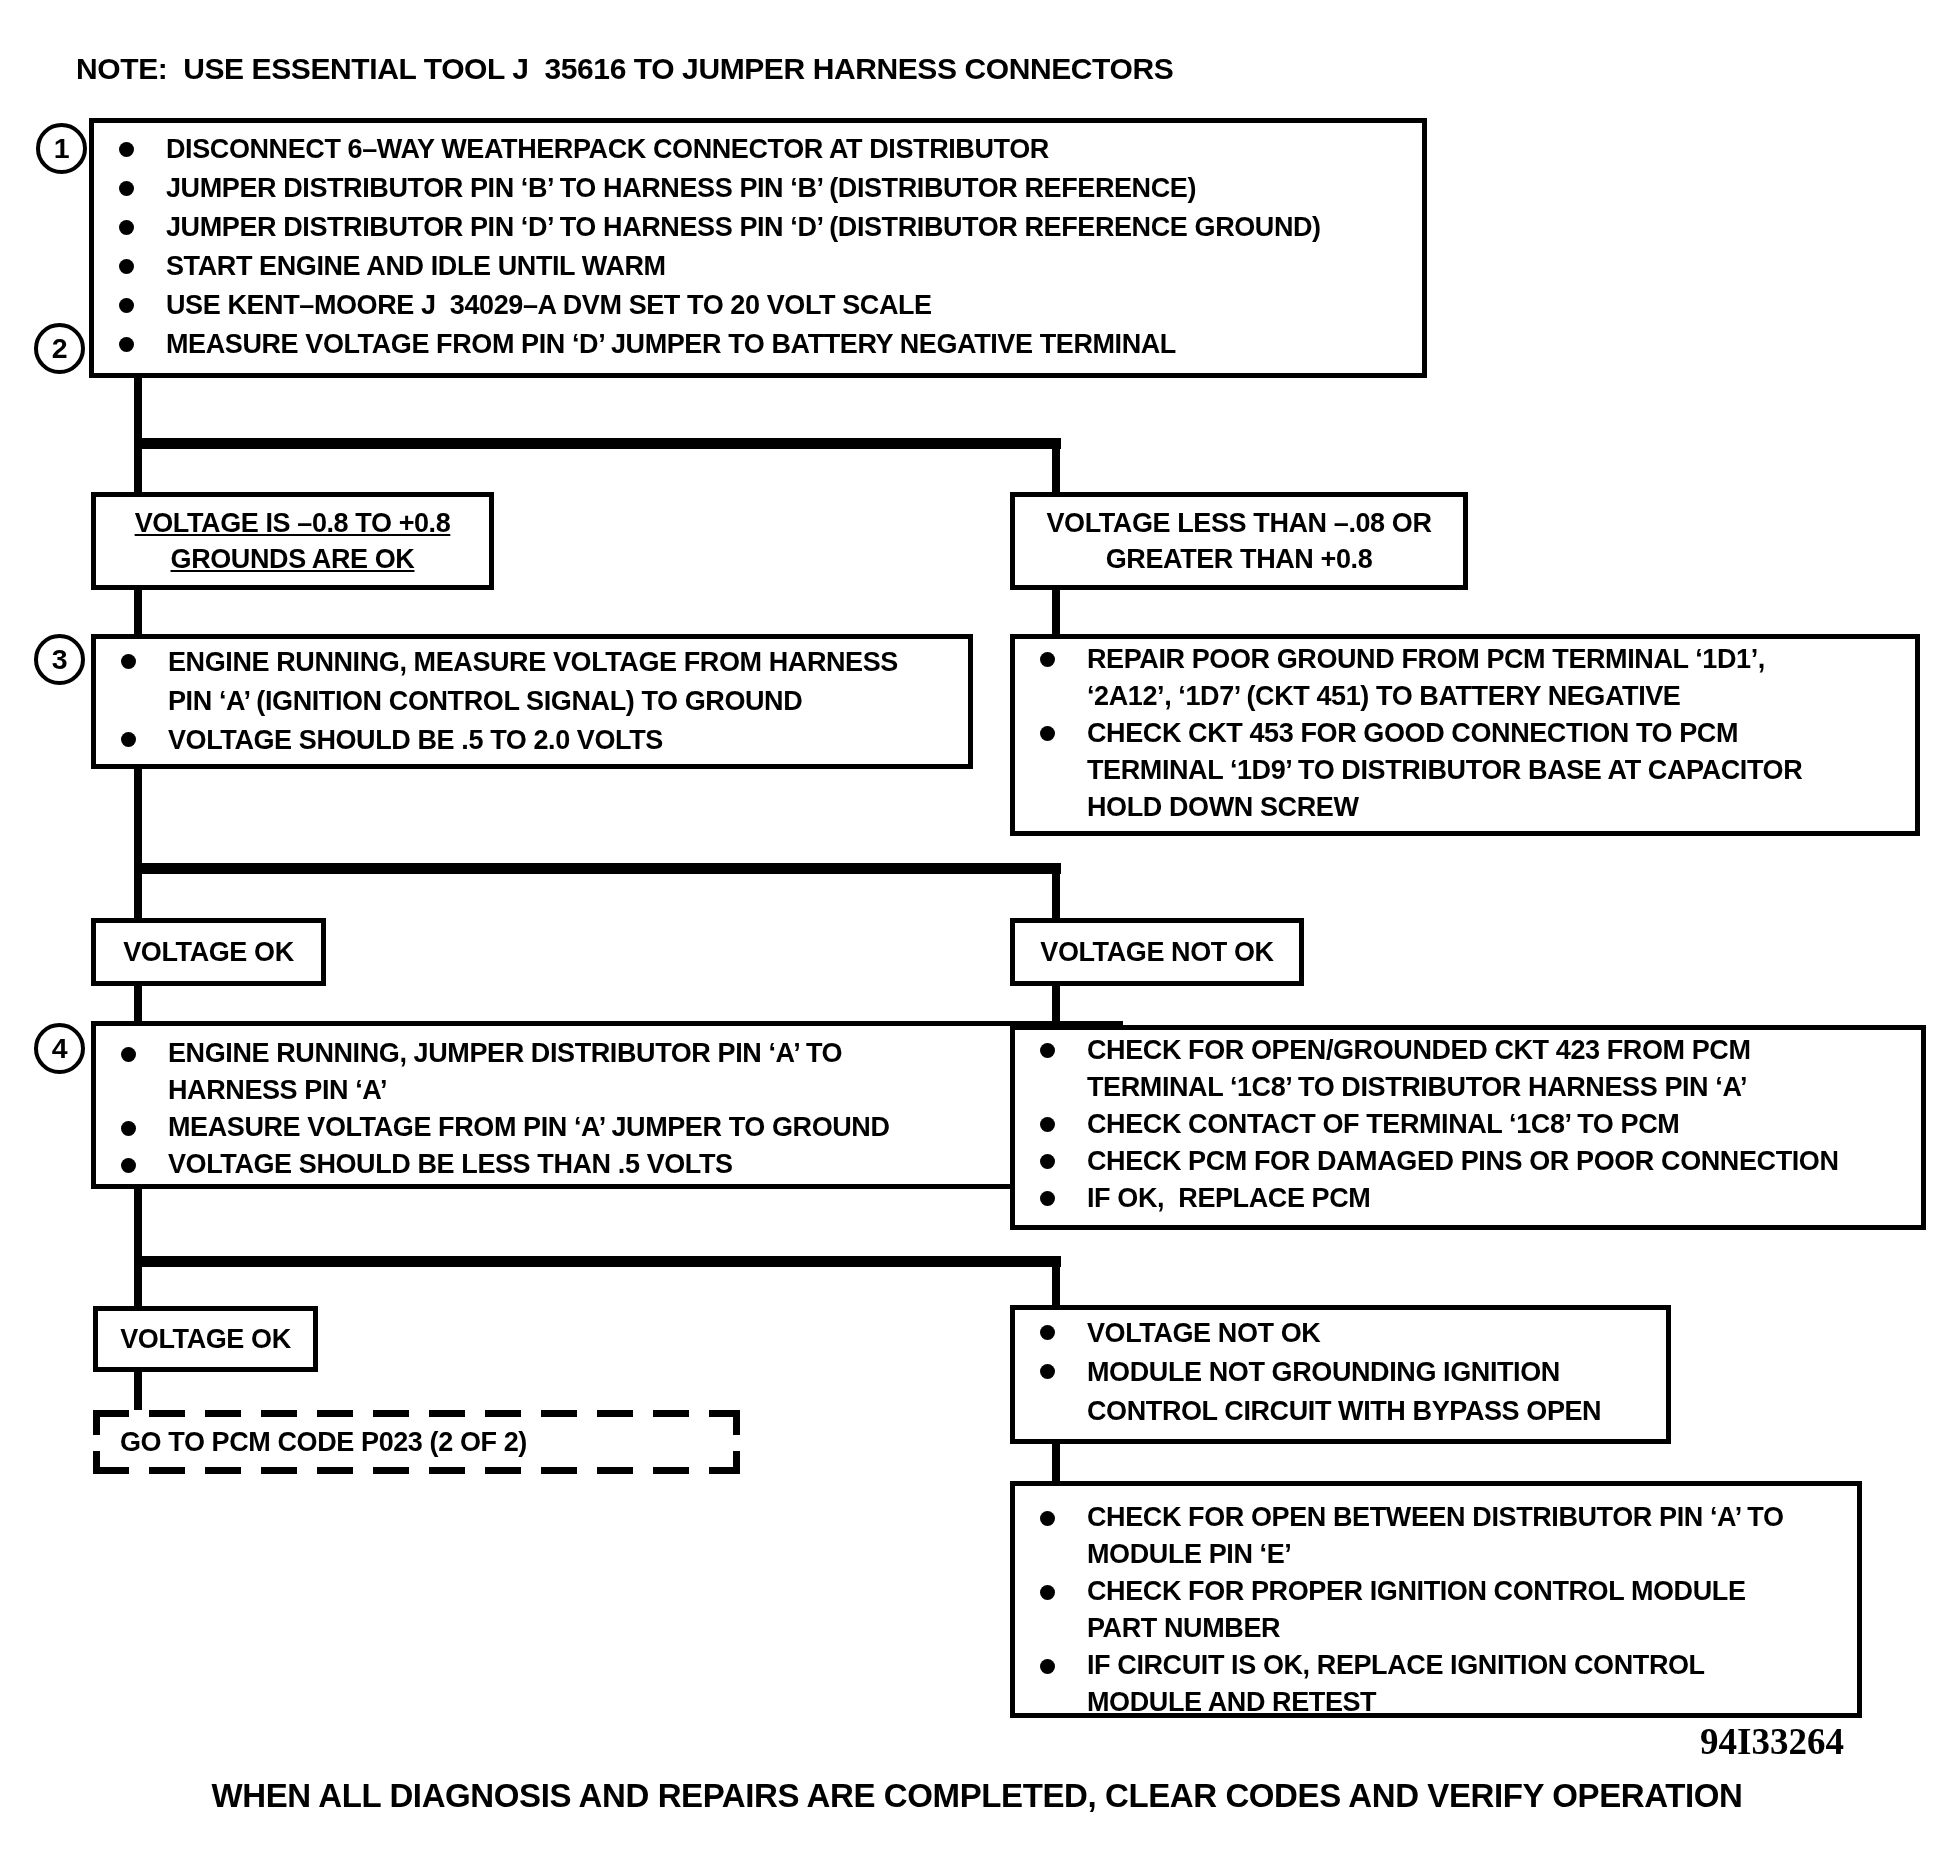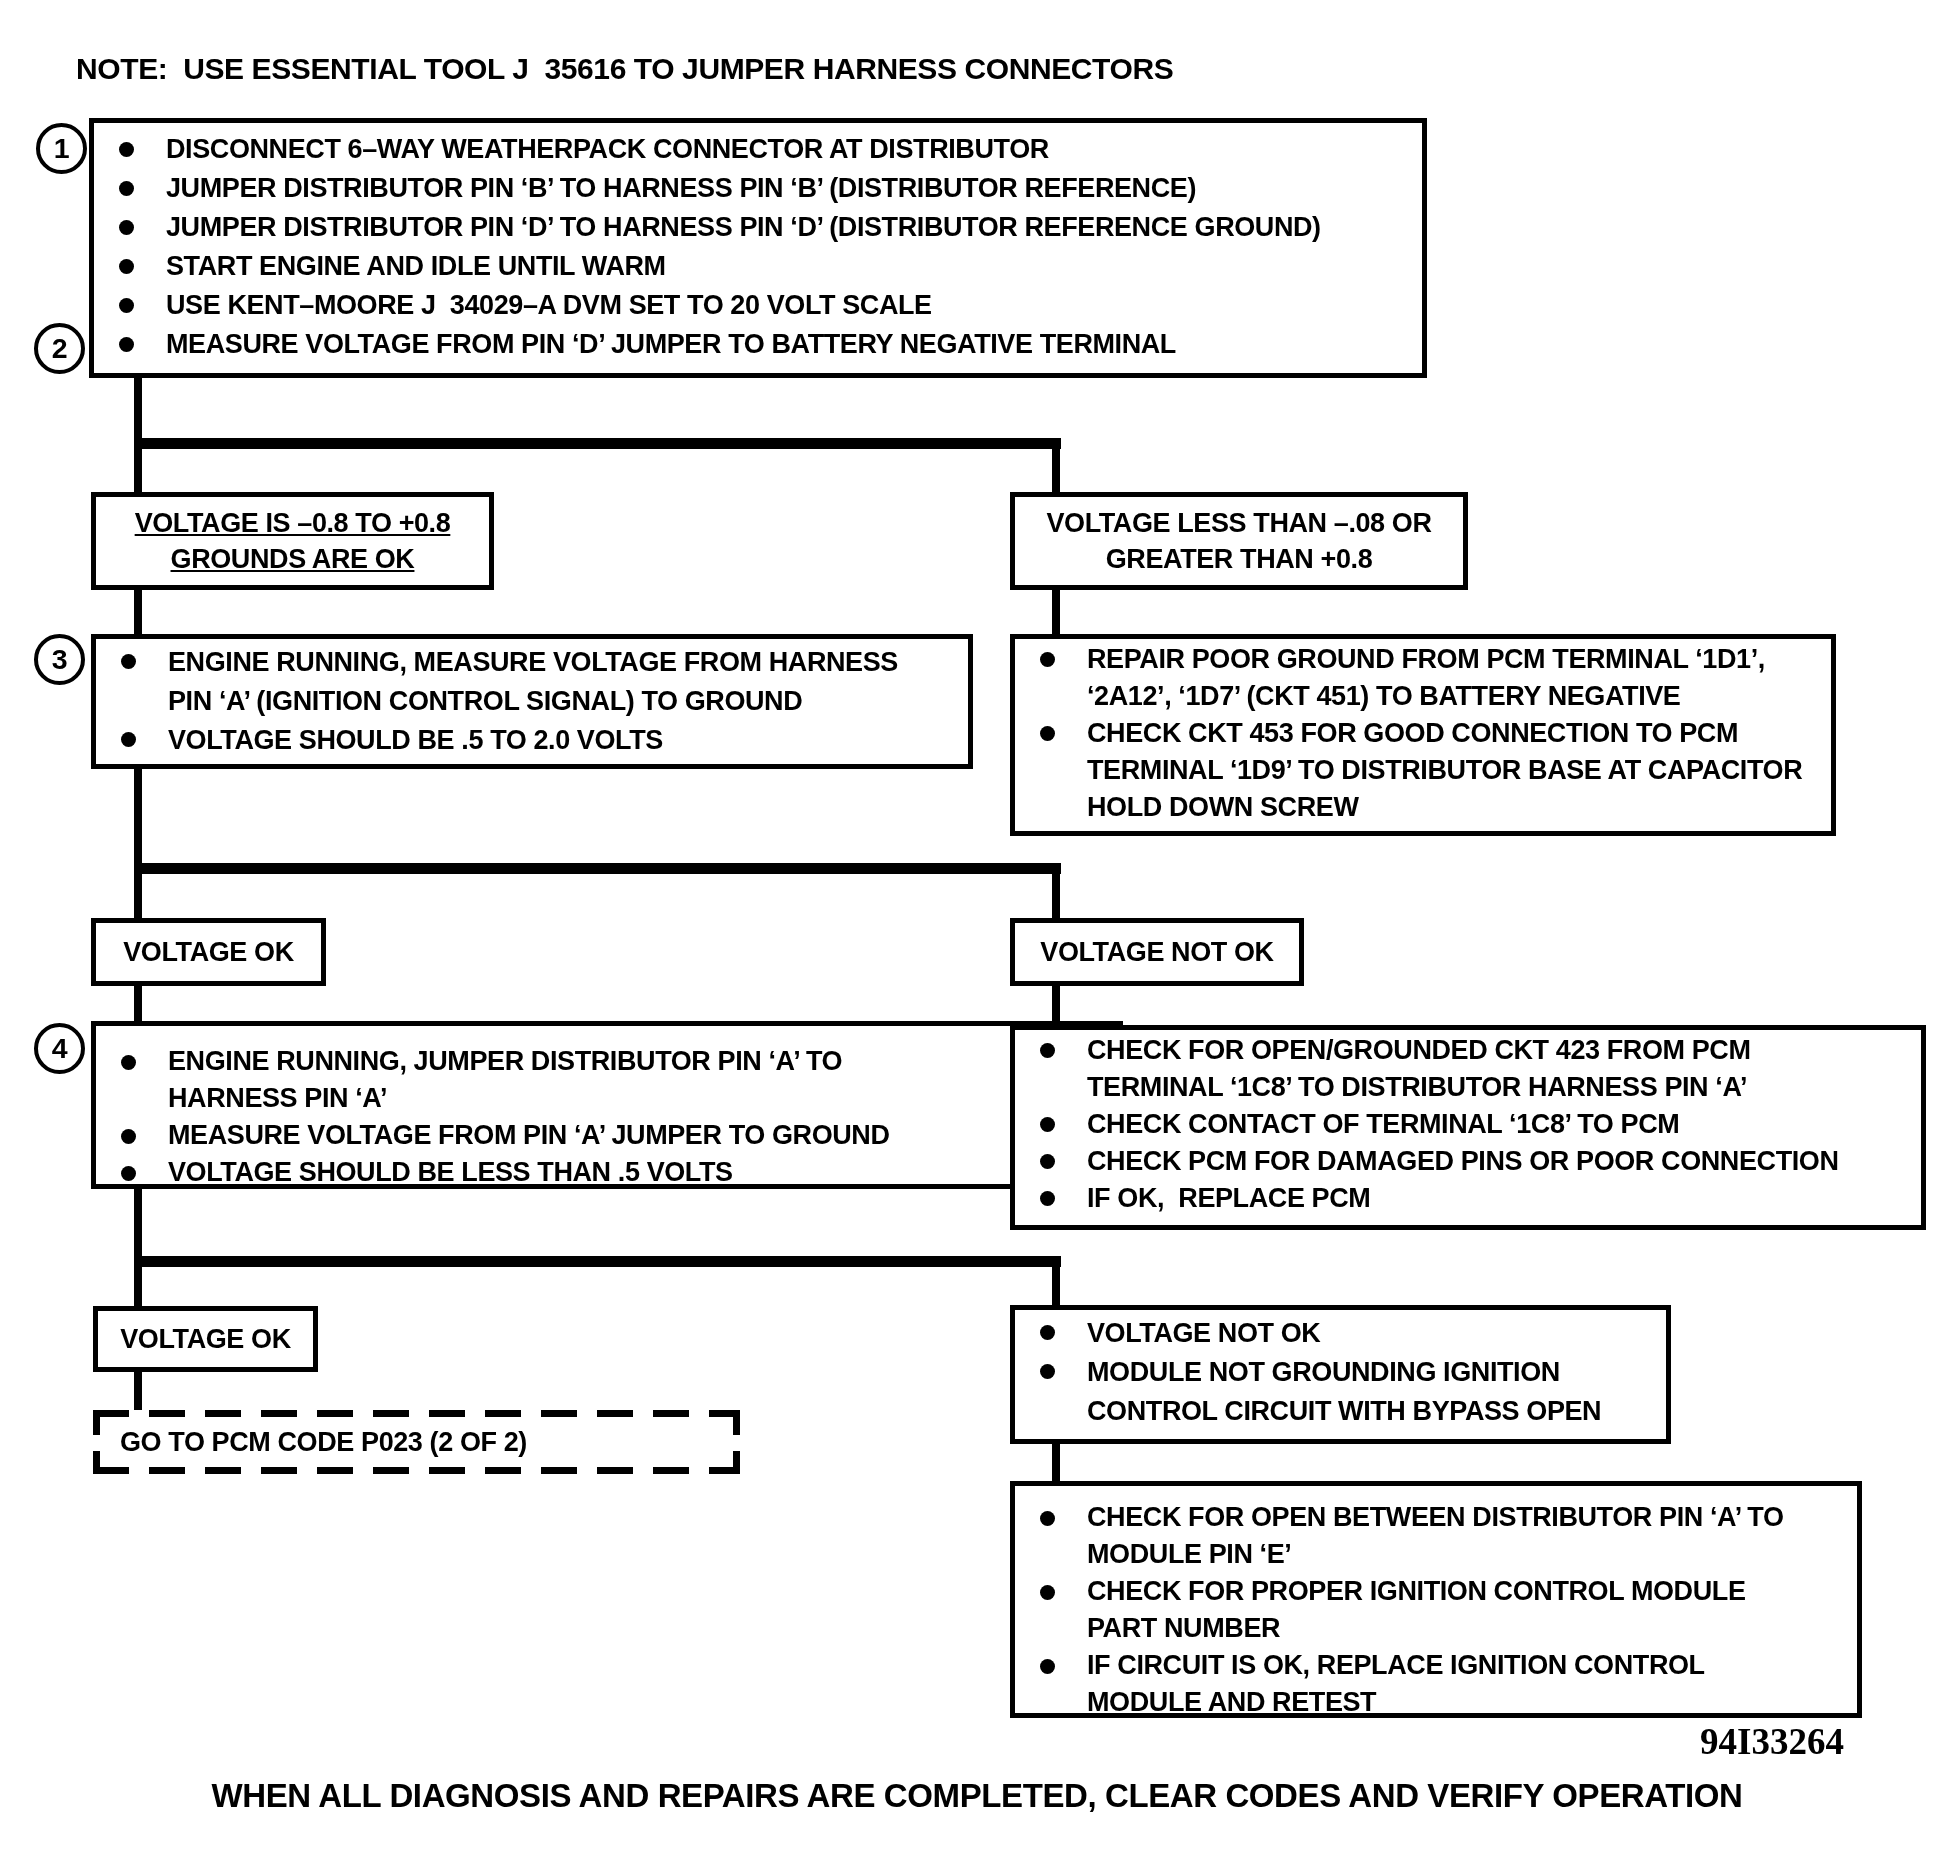--- a/index.html
+++ b/index.html
@@ -173,21 +173,21 @@
       </span>
     </div>
     <div class="bullet">
       <span class="dot"></span>
       <span class="btext">
           <span class="bl">VOLTAGE SHOULD BE .5 TO 2.0 VOLTS</span>
         </span>
     </div>
   </div>
 
-  <div class="box blist lh42" style="left:1010px;top:634px;width:826px;height:202px;padding-top:1.8px;">
+  <div class="box blist lh42" style="left:1010px;top:634px;width:910px;height:202px;padding-top:1.8px;">
     <div class="bullet">
       <span class="dot"></span>
       <span class="btext">
         <span class="bl">REPAIR POOR GROUND FROM PCM TERMINAL ‘1D1’,</span>
         <span class="bl">‘2A12’, ‘1D7’ (CKT 451) TO BATTERY NEGATIVE</span>
       </span>
     </div>
     <div class="bullet">
       <span class="dot"></span>
       <span class="btext">
@@ -198,21 +198,21 @@
     </div>
   </div>
 
   <div class="box labelbox" style="left:91px;top:918px;width:235px;height:68px;">
     <span>VOLTAGE OK</span>
   </div>
   <div class="box labelbox" style="left:1010px;top:918px;width:294px;height:68px;">
     <span>VOLTAGE NOT OK</span>
   </div>
 
-  <div class="box blist lh42" style="left:91px;top:1021px;width:1032px;height:168px;padding-top:17px;">
+  <div class="box blist lh42" style="left:91px;top:1021px;width:1032px;height:168px;padding-top:9px;">
     <div class="bullet">
       <span class="dot"></span>
       <span class="btext">
         <span class="bl">ENGINE RUNNING, JUMPER DISTRIBUTOR PIN ‘A’ TO</span>
         <span class="bl">HARNESS PIN ‘A’</span>
       </span>
     </div>
     <div class="bullet">
       <span class="dot"></span>
       <span class="btext">

